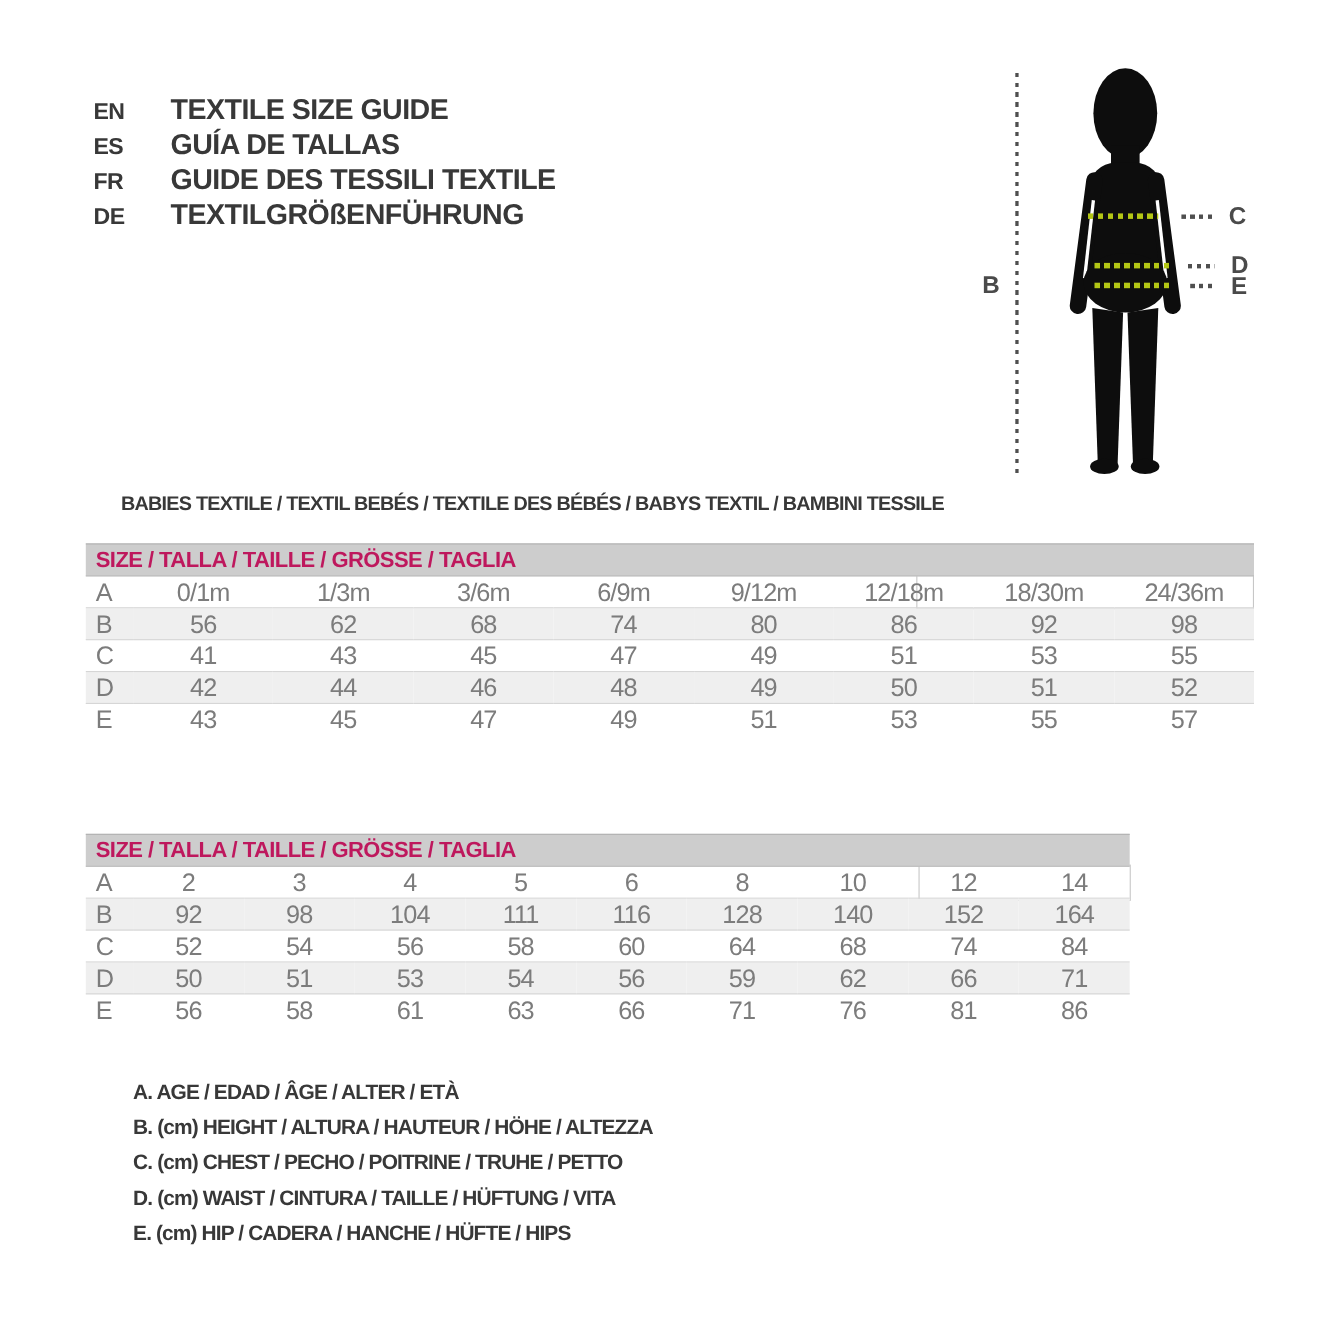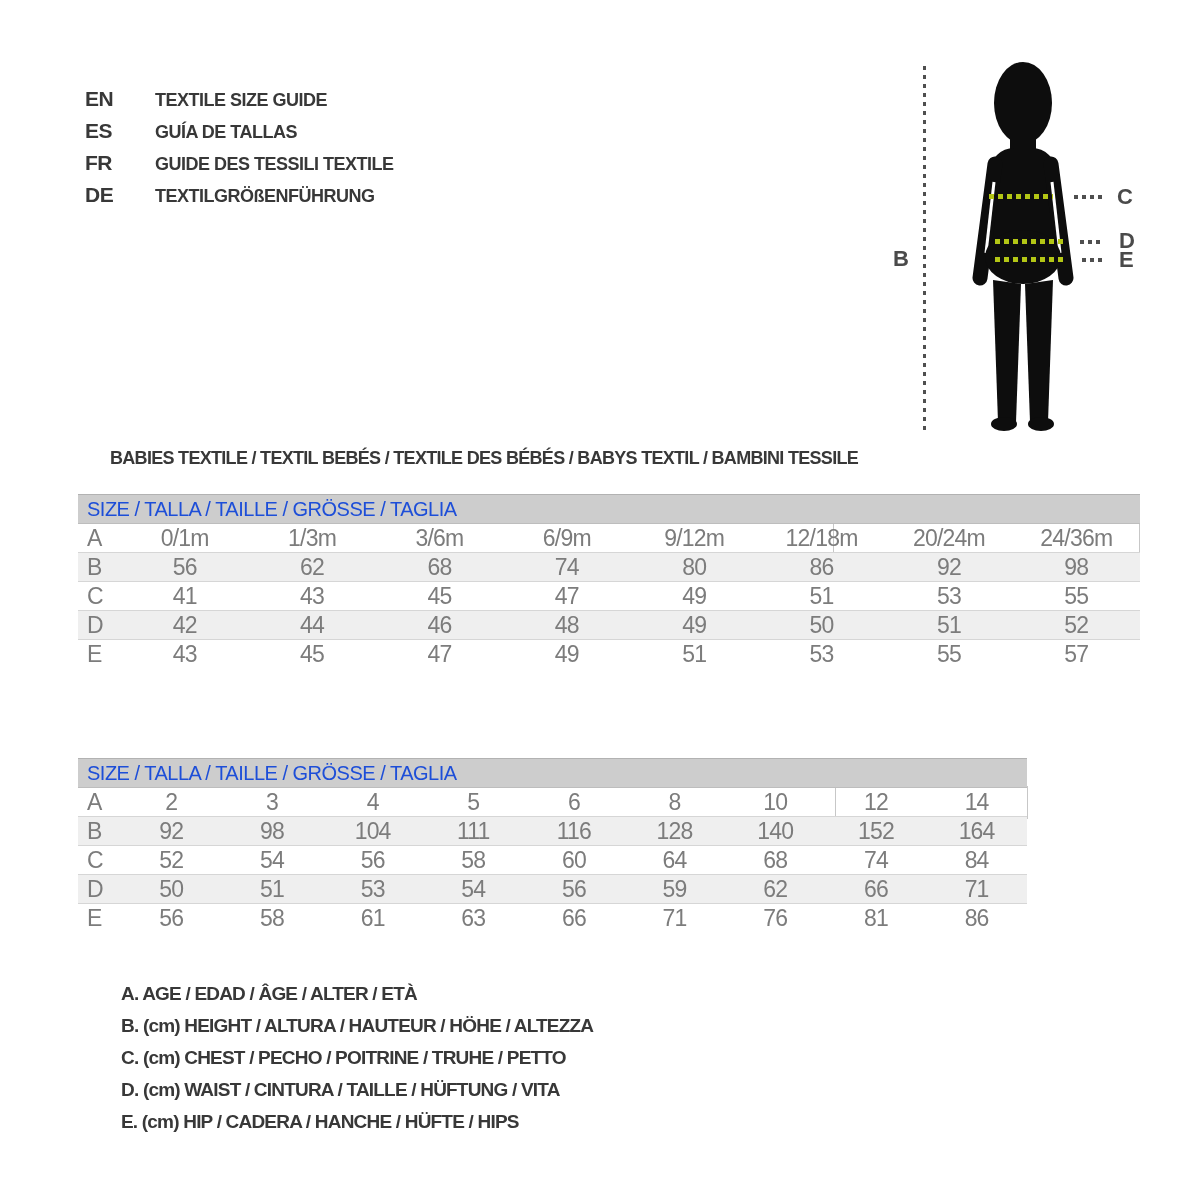--- a/index.html
+++ b/index.html
@@ -6,42 +6,42 @@
   .page{
     position:relative;width:1200px;height:1200px;background:#ffffff;overflow:hidden;
     font-family:"Liberation Sans", sans-serif;
   }
   .abs{position:absolute;}
 
   
   .lang-list{left:85px;top:83px;}
   .lang-row{height:32px;line-height:32px;white-space:nowrap;}
   .lang-code{display:inline-block;width:70px;font-size:21px;font-weight:700;color:#383838;letter-spacing:-0.5px;}
-  .lang-title{font-size:18px;font-weight:700;color:#383838;letter-spacing:-0.5px;}
+  .lang-title{font-size:26px;font-weight:700;color:#383838;letter-spacing:-0.5px;}
 
   
   .silhouette{left:940px;top:50px;z-index:1;}
   .dash-h{height:5px;z-index:2;background:repeating-linear-gradient(90deg,#b3c615 0 5px,transparent 5px 9px);}
   .dash-h.gray{height:4px;background:repeating-linear-gradient(90deg,#4f4f4f 0 4px,transparent 4px 8px);}
   .dash-v{width:3px;background:repeating-linear-gradient(180deg,#4f4f4f 0 4px,transparent 4px 9px);}
   .measure-label{font-size:22px;font-weight:600;color:#4a4a4a;letter-spacing:-0.5px;}
 
   
   .section-heading{font-size:18px;font-weight:700;color:#383838;letter-spacing:-0.7px;white-space:nowrap;margin-left:26px;}
   .babies-heading{left:84px;top:448px;}
   .children-heading{left:84px;top:722px;}
 
   
   .size-table{background:transparent;}
   .babies-table{left:78px;top:494px;width:1062px;}
   .children-table{left:78px;top:758px;width:949px;}
   .table-header{
     position:relative;z-index:2;height:28px;line-height:28px;background:#cdcdcd;
     border-top:1px solid #b2b2b2;border-bottom:1px solid #bdbdbd;
-    padding-left:9px;font-size:20px;font-weight:400;color:#1d4ed8;letter-spacing:-0.5px;
+    padding-left:9px;font-size:20px;font-weight:700;color:#be185d;letter-spacing:-0.5px;
   }
   .size-table table{
     position:relative;z-index:1;border-collapse:collapse;table-layout:fixed;width:100%;
   }
   .size-table td{
     height:28px;text-align:center;vertical-align:middle;
     font-size:23px;font-weight:400;color:#7c7c7c;letter-spacing:-0.8px;
     padding:0;white-space:nowrap;
   }
   .size-table td:first-child{width:34px;text-align:left;padding-left:9px;}
@@ -114,21 +114,21 @@
     <table>
       <tbody>
           <tr>
             <td>A</td>
             <td>0/1m</td>
             <td>1/3m</td>
             <td>3/6m</td>
             <td>6/9m</td>
             <td>9/12m</td>
             <td>12/18m</td>
-            <td>20/24m</td>
+            <td>18/30m</td>
             <td>24/36m</td>
           </tr>
           <tr class="stripe">
             <td>B</td>
             <td>56</td>
             <td>62</td>
             <td>68</td>
             <td>74</td>
             <td>80</td>
             <td>86</td>

